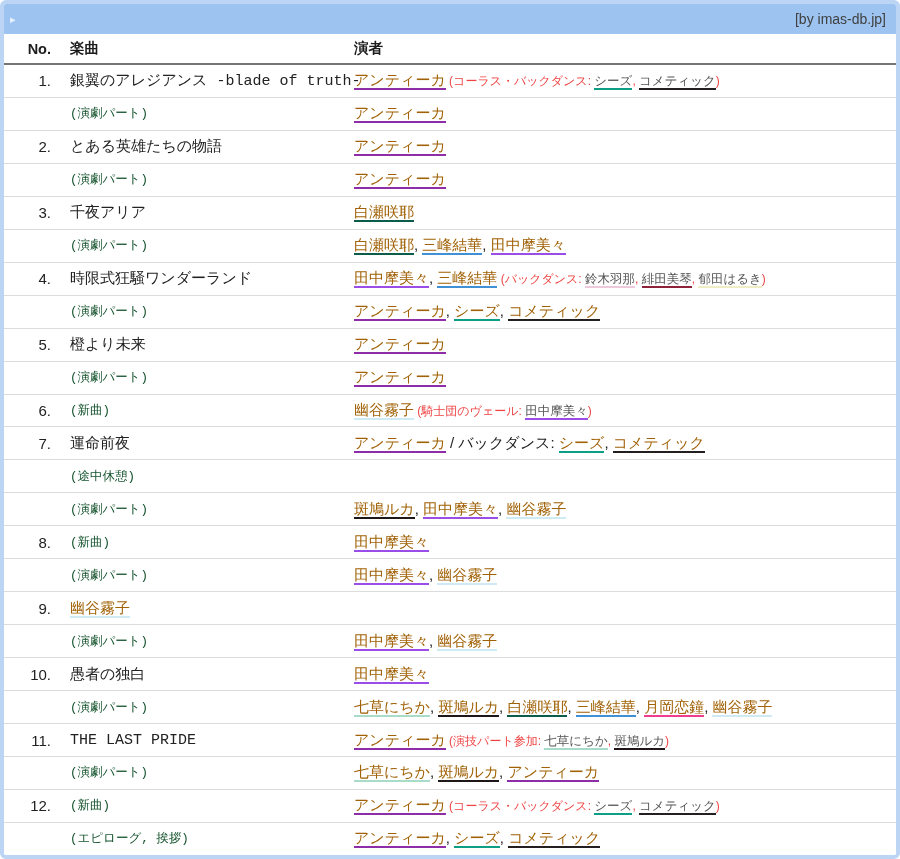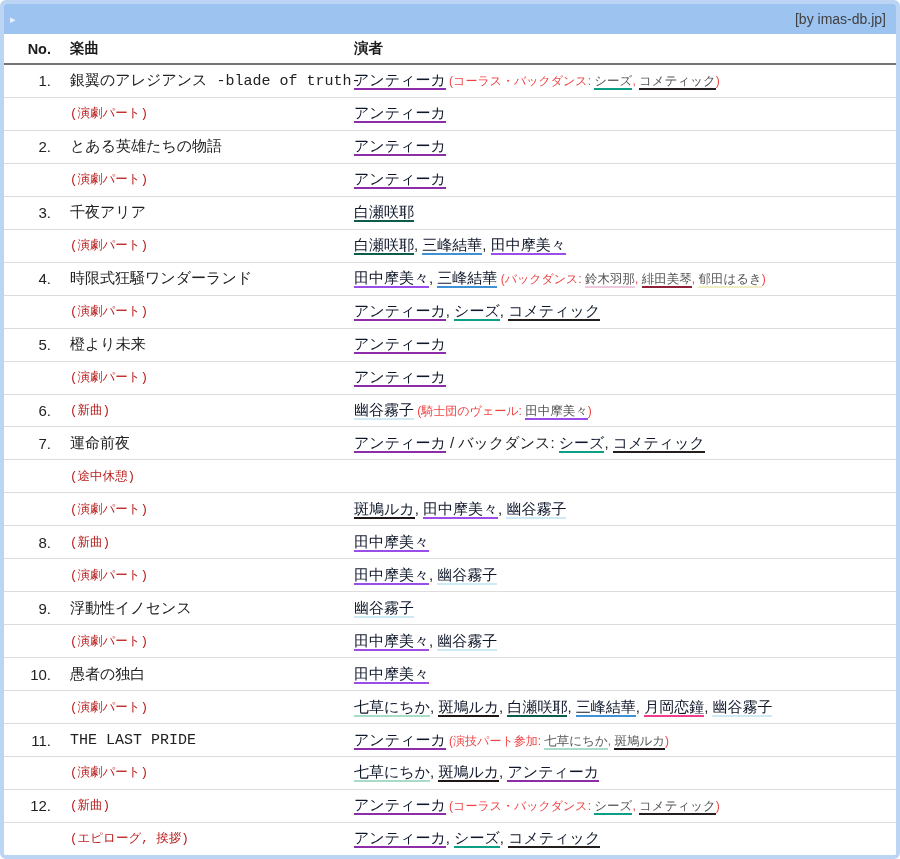--- a/index.html
+++ b/index.html
@@ -54,27 +54,27 @@
     border-bottom:1px solid #dcdcdc;
     background:#ffffff;
   }
   .row:last-child { border-bottom:none; }
 
   .cell-no {
     text-align:right; padding-right:9px;
     font-size:15px; color:#222222;
   }
   .cell-song { padding-left:10px; font-size:15px; color:#222222; white-space:nowrap;font-family:Liberation Mono, monospace; }
-  .cell-song.sub { font-size:12.5px; color:#b91c1c; }
+  .cell-song.sub { font-size:12.5px; color:#14532d; }
   .cell-perf { padding-left:10px; font-size:15px; color:#222222; white-space:nowrap; }
 
   .seg-t { font-size:15px; color:#222222; }
   .seg-st { font-size:12px; color:#ef4444; }
   a.seg-l {
-    font-size:15px; color:#0f172a; text-decoration:none;
+    font-size:15px; color:#a16207; text-decoration:none;
     border-bottom:2px solid currentColor;
     padding-bottom:0px; cursor:pointer;
   }
   a.seg-sl {
     font-size:12.5px; color:#555555; text-decoration:none;
     border-bottom:2px solid currentColor;
     padding-bottom:0px; cursor:pointer;
   }
 </style>
 </head>
@@ -169,21 +169,20 @@
         <div class="cell-song sub">(新曲)</div>
         <div class="cell-perf"><a class="seg-l" href="#" style="border-bottom-color: rgb(155, 77, 232);">田中摩美々</a></div>
       </div>
       <div class="row">
         <div class="cell-no"></div>
         <div class="cell-song sub">(演劇パート)</div>
         <div class="cell-perf"><a class="seg-l" href="#" style="border-bottom-color: rgb(155, 77, 232);">田中摩美々</a><span class="seg-t">, </span><a class="seg-l" href="#" style="border-bottom-color: rgb(205, 234, 245);">幽谷霧子</a></div>
       </div>
       <div class="row">
         <div class="cell-no">9.</div>
-        <div class="cell-song">浮動性イノセンス</div>
         <div class="cell-perf"><a class="seg-l" href="#" style="border-bottom-color: rgb(205, 234, 245);">幽谷霧子</a></div>
       </div>
       <div class="row">
         <div class="cell-no"></div>
         <div class="cell-song sub">(演劇パート)</div>
         <div class="cell-perf"><a class="seg-l" href="#" style="border-bottom-color: rgb(155, 77, 232);">田中摩美々</a><span class="seg-t">, </span><a class="seg-l" href="#" style="border-bottom-color: rgb(205, 234, 245);">幽谷霧子</a></div>
       </div>
       <div class="row">
         <div class="cell-no">10.</div>
         <div class="cell-song">愚者の独白</div>

